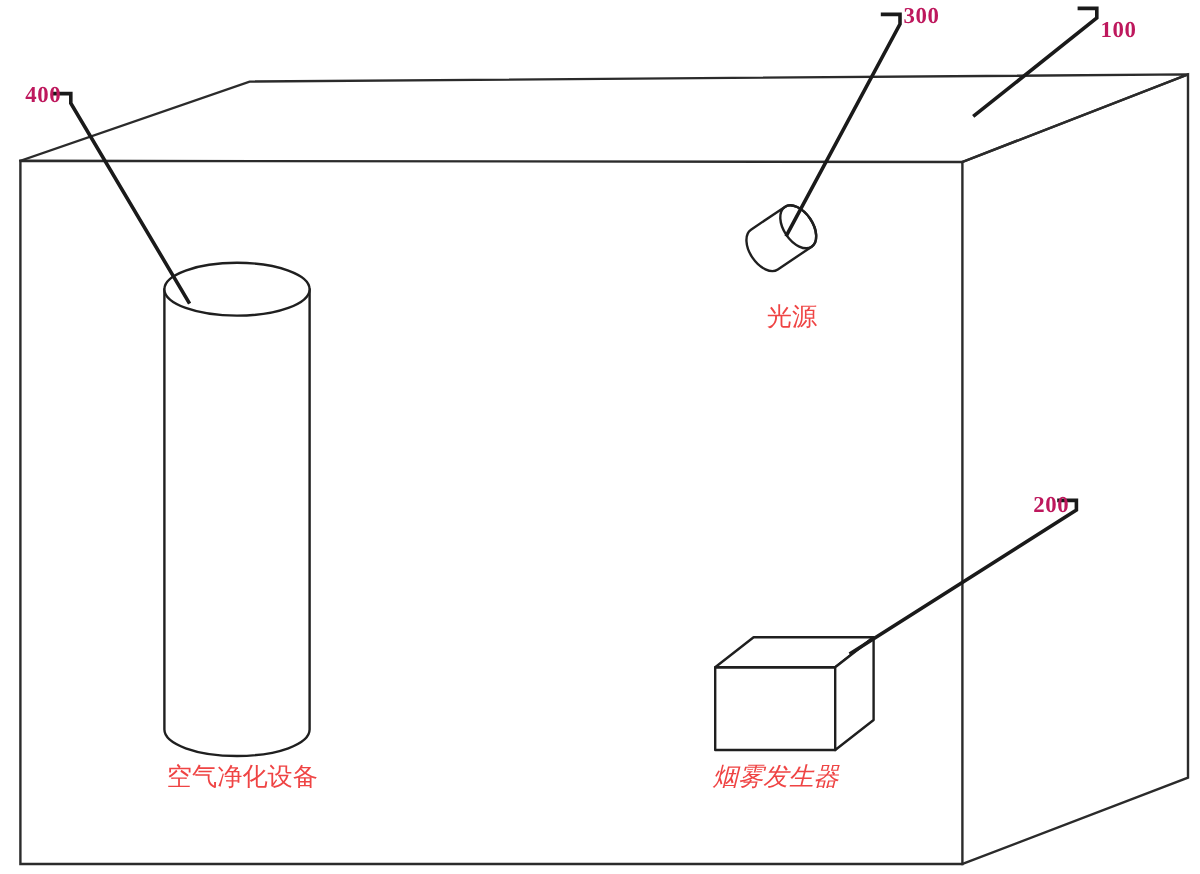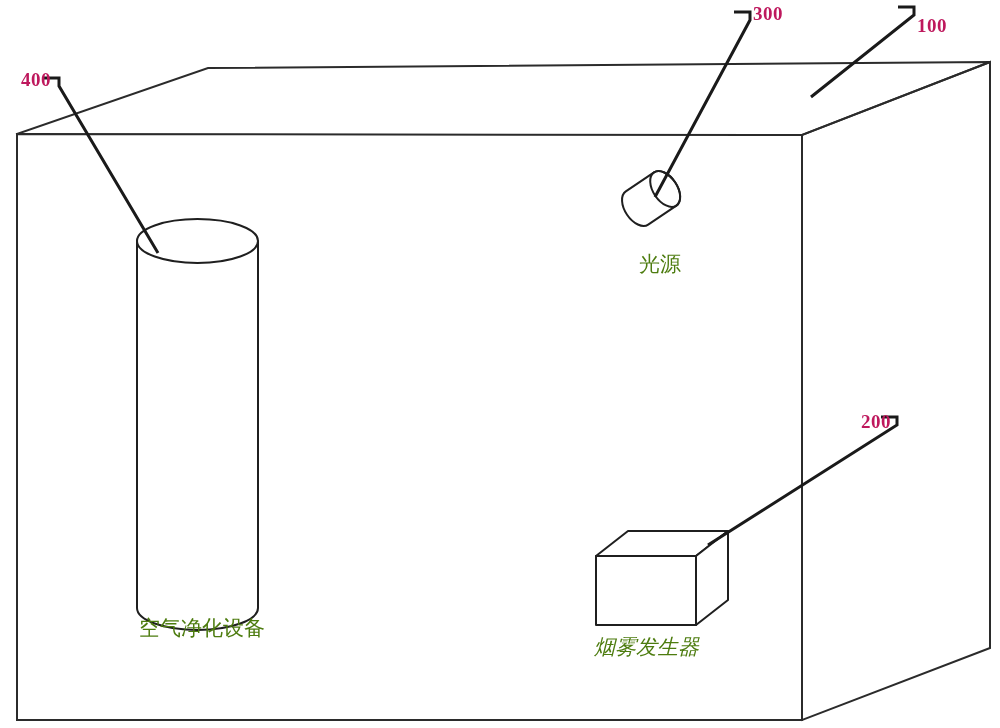--- a/index.html
+++ b/index.html
@@ -64,21 +64,21 @@
     font-size: 19px;
     color: #be185d;
     letter-spacing: 0.5px;
     white-space: nowrap;
     line-height: 1;
   }
   .cn-label {
     position: absolute;
     font-family: "DejaVu Sans", "Liberation Sans", sans-serif;
     font-size: 21px;
-    color: #4d7c0f;
+    color: #ef4444;
     white-space: nowrap;
     line-height: 1;
   }
 </style>
 </head>
 <body>
 
 <div id="figure-root">
 
   <svg id="figure-svg" viewBox="0 0 1000 728">
@@ -130,15 +130,15 @@
   <div class="ref-num" style="left:753px; top:4px;">300</div>
 
   <div class="ref-num" style="left:917px; top:16px;">100</div>
 
   <div class="ref-num" style="left:861px; top:412px;">200</div>
 
   <div class="cn-label" style="left:639px; top:254px;">光源</div>
 
   <div class="cn-label" style="left:594px; top:637px;font-style:italic;">烟雾发生器</div>
 
-  <div class="cn-label" style="left:139px; top:618px;">空气净化设备</div>
+  <div class="cn-label" style="left:139px; top:637px;">空气净化设备</div>
 
 </div>
 
 </body></html>

